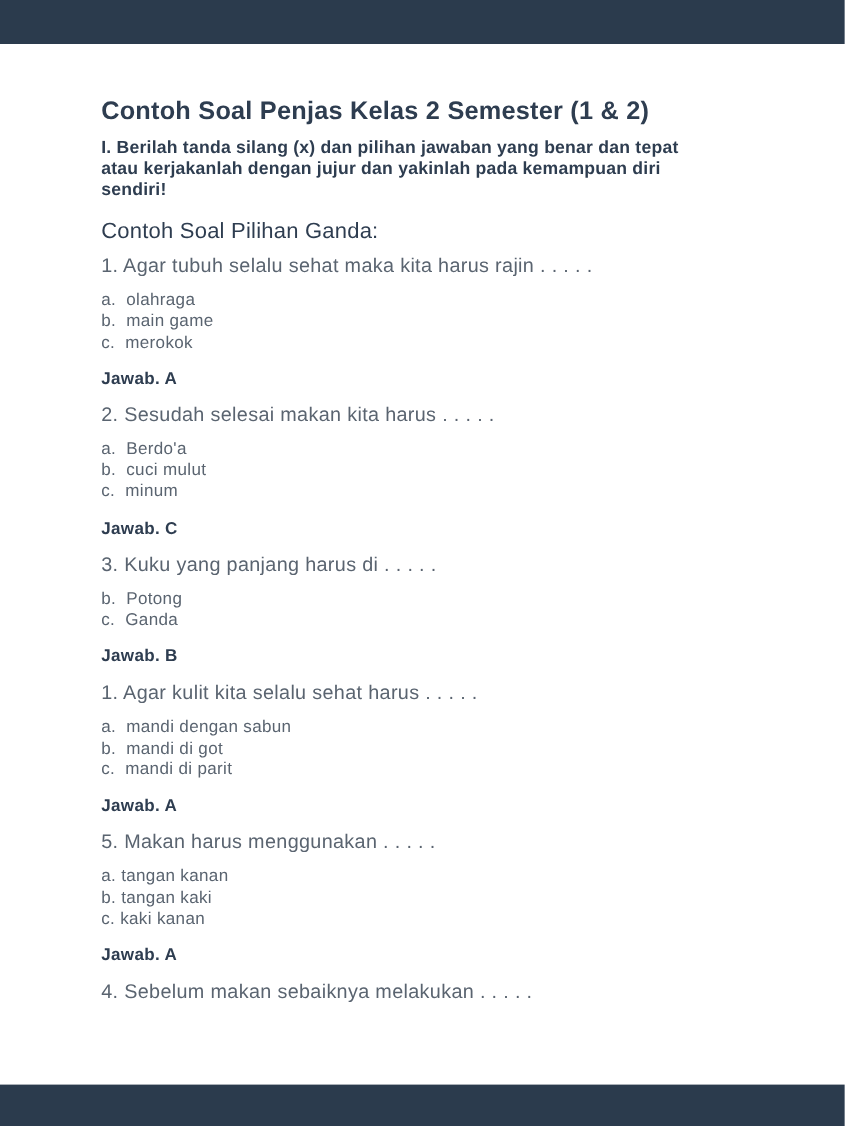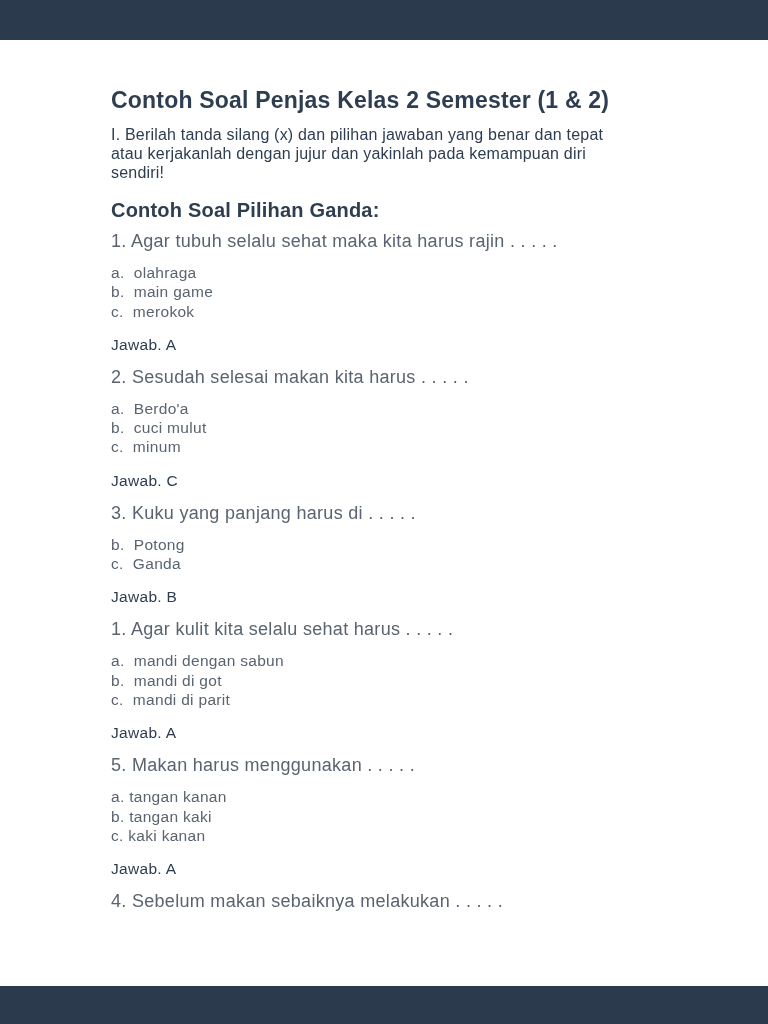--- a/index.html
+++ b/index.html
@@ -21,43 +21,42 @@
   .frame-bar.bottom { bottom: 0; height: 38px; }
   .page-content {
     position: absolute;
     top: 40px;
     left: 0;
     right: 0;
     bottom: 38px;
     background: var(--page-bg, #ffffff);
     padding: 46px 48px 0 92px;
     box-sizing: border-box;
-    margin-left: 19px;
   }
   .page-title {
     font-size: 23px;
     line-height: 28px;
     font-weight: bold;
     letter-spacing: 0.2px;
     color: var(--heading-color, #2e3d50);
     margin: 0 0 11px 0;
   }
   .instruction {
     font-size: 16px;
     line-height: 19px;
-    font-weight: normal;
+    font-weight: bold;
     letter-spacing: 0.2px;
     color: var(--heading-color, #2e3d50);
     margin: 0 0 16px 0;
     white-space: pre-line;
   }
   .section-heading {
     font-size: 20px;
     line-height: 24px;
-    font-weight: bold;
+    font-weight: normal;
     letter-spacing: 0.2px;
     color: var(--heading-color, #2e3d50);
     margin: 0 0 10px 0;
   }
   .question-text {
     font-size: 18px;
     line-height: 19px;
     letter-spacing: 0.3px;
     color: var(--body-color, #5a6470);
     margin: 0 0 12px 0;
@@ -67,21 +66,21 @@
   .option {
     font-size: 15.5px;
     line-height: 19.3px;
     letter-spacing: 0.3px;
     color: var(--body-color, #5a6470);
     white-space: pre-wrap;
   }
   .answer {
     font-size: 15.5px;
     line-height: 19px;
-    font-weight: normal;
+    font-weight: bold;
     letter-spacing: 0.3px;
     color: var(--heading-color, #2e3d50);
     margin: 0 0 14px 0;
   }
 </style>
 </head>
 <body>
 
 <div class="frame-bar top"></div>
 

